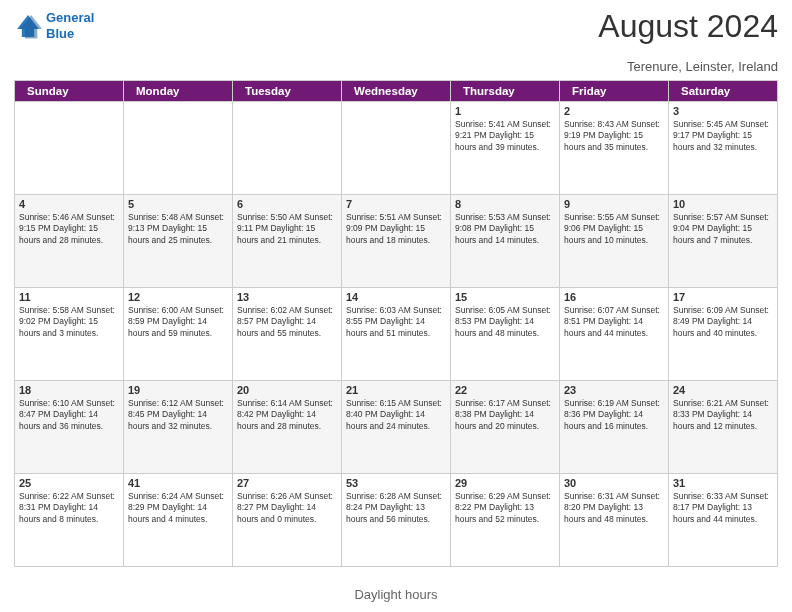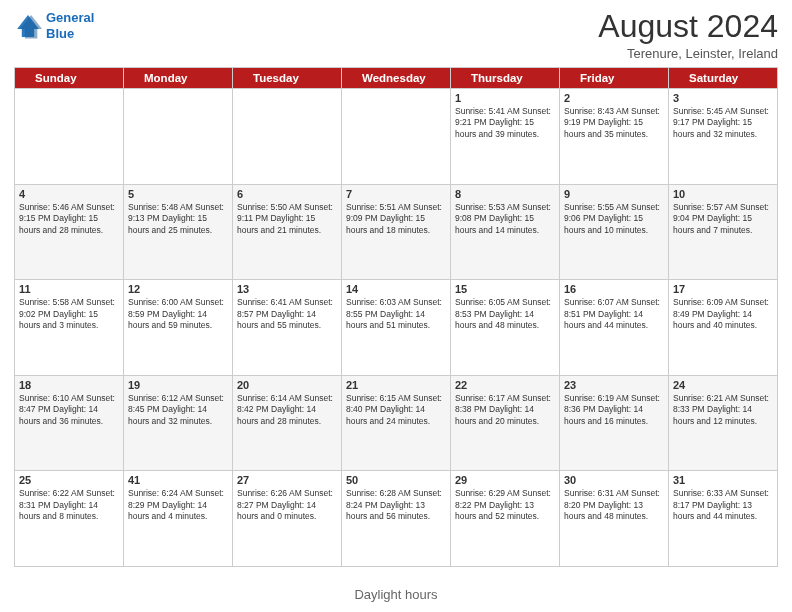--- a/index.html
+++ b/index.html
@@ -45,36 +45,36 @@
     }
     .month-title {
       font-size: 32px;
       font-weight: 300;
       color: #333;
       line-height: 1;
     }
     .subtitle {
       font-size: 13px;
       color: #555;
-      margin-top: 4px;
+      margin-top: 17px;
       text-align: right;
     }
     .calendar {
       flex: 1;
       border: 1px solid #ccc;
       border-collapse: collapse;
       width: 100%;
       table-layout: fixed;
     }
     .calendar th {
-      background: #b91c1c;
+      background: #701a75;
       color: #fff;
       font-size: 11.5px;
       font-weight: bold;
-      padding: 4px 20px;
+      padding: 4px 12px;
       border: 1px solid #ccc;
       text-align: left;
     }
     .calendar td {
       border: 1px solid #ccc;
       vertical-align: top;
       padding: 3px 4px;
       font-size: 9px;
       color: #333;
       background: #fff;
@@ -230,21 +230,21 @@
           </td>
           <td>
             <span class="day-num">12</span>
             <div class="cell-info">Sunrise: 6:00 AM
 Sunset: 8:59 PM
 Daylight: 14 hours
 and 59 minutes.</div>
           </td>
           <td>
             <span class="day-num">13</span>
-            <div class="cell-info">Sunrise: 6:41 AM
+            <div class="cell-info">Sunrise: 6:02 AM
 Sunset: 8:57 PM
 Daylight: 14 hours
 and 55 minutes.</div>
           </td>
           <td>
             <span class="day-num">14</span>
             <div class="cell-info">Sunrise: 6:03 AM
 Sunset: 8:55 PM
 Daylight: 14 hours
 and 51 minutes.</div>
@@ -338,21 +338,21 @@
 and 4 minutes.</div>
           </td>
           <td>
             <span class="day-num">27</span>
             <div class="cell-info">Sunrise: 6:26 AM
 Sunset: 8:27 PM
 Daylight: 14 hours
 and 0 minutes.</div>
           </td>
           <td>
-            <span class="day-num">50</span>
+            <span class="day-num">53</span>
             <div class="cell-info">Sunrise: 6:28 AM
 Sunset: 8:24 PM
 Daylight: 13 hours
 and 56 minutes.</div>
           </td>
           <td>
             <span class="day-num">29</span>
             <div class="cell-info">Sunrise: 6:29 AM
 Sunset: 8:22 PM
 Daylight: 13 hours

